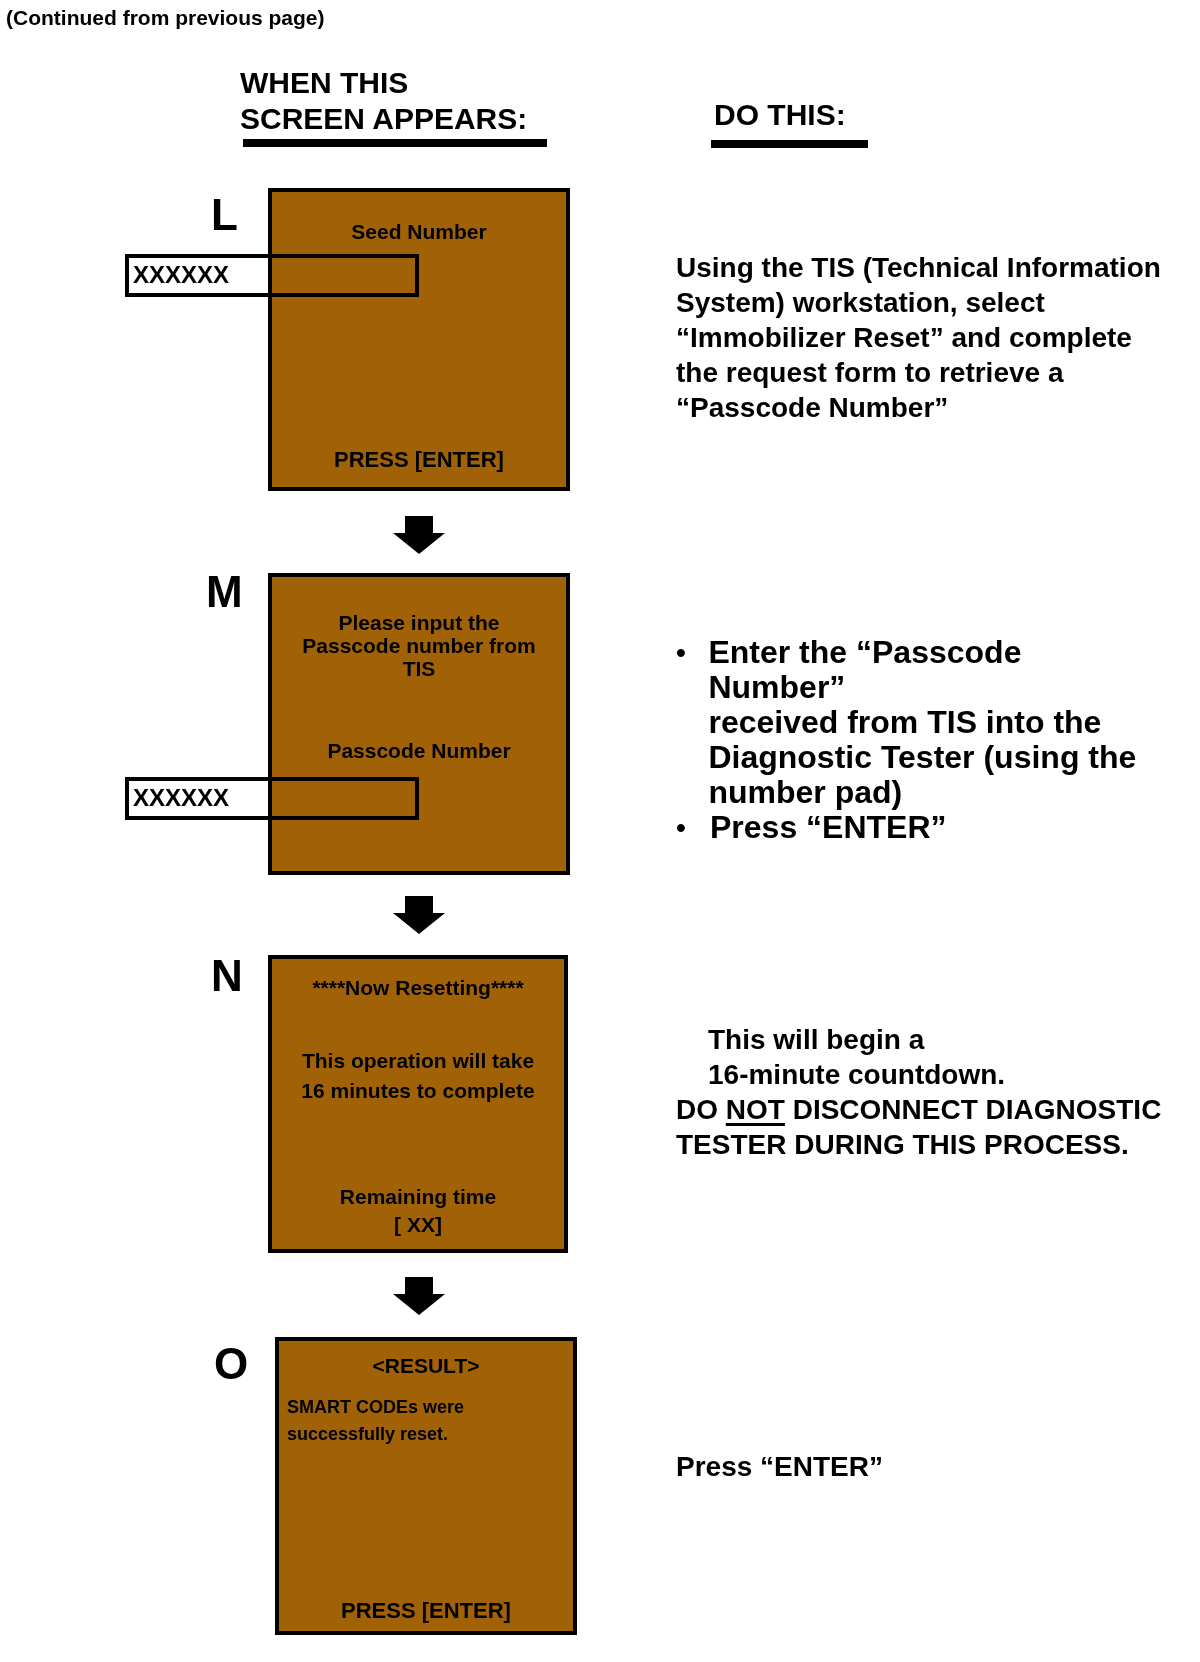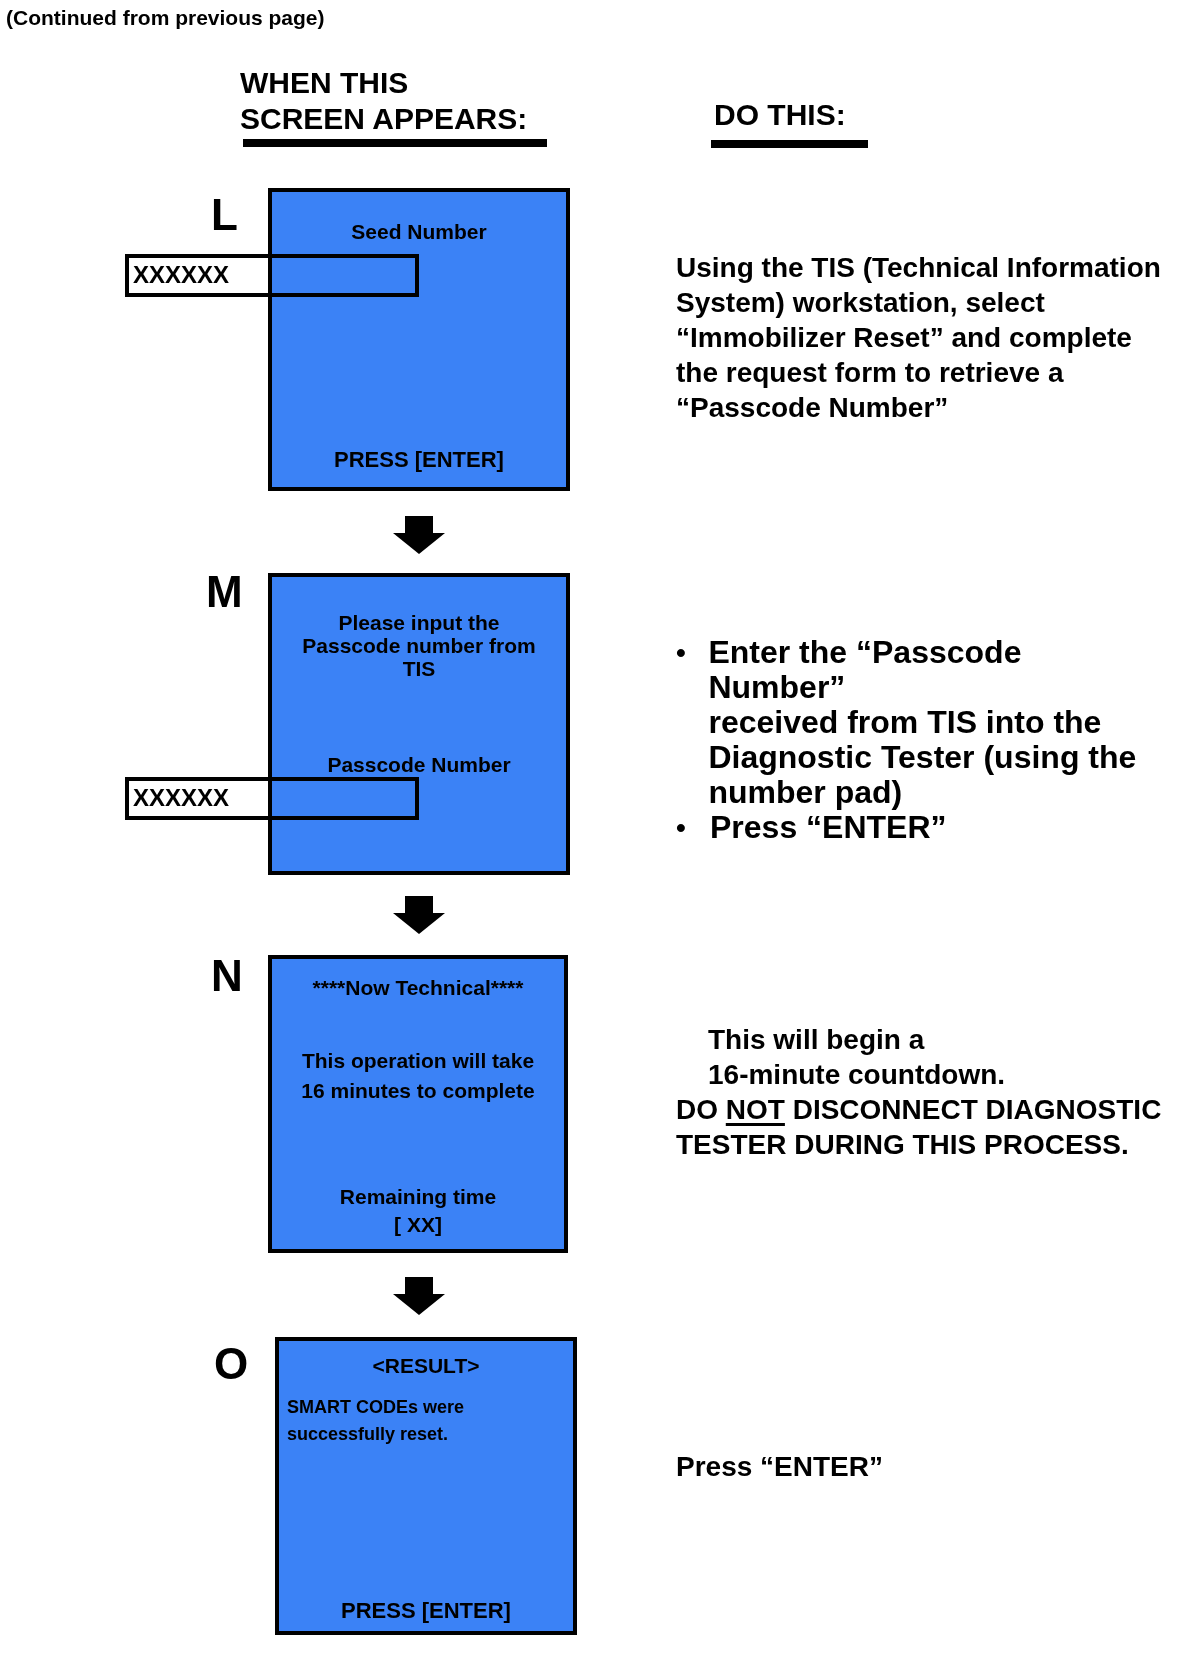--- a/index.html
+++ b/index.html
@@ -16,21 +16,21 @@
   .hdr-left{left:240px;top:65px;width:312px;font-size:30px;line-height:36px;text-align:left;}
   .rule{background:#000;height:8px;}
   .rule-left{left:243px;top:139px;width:304px;}
   .hdr-right{left:714px;top:98px;font-size:30px;}
   .rule-right{left:711px;top:140px;width:157px;}
 
   
   .step-label{font-size:44px;line-height:1;}
 
   
-  .screen{border:4px solid #000;background:#3b82f6;box-sizing:border-box;}
+  .screen{border:4px solid #000;background:#a16207;box-sizing:border-box;}
   .screen > div{position:absolute;left:0;right:0;}
   .s-title{font-size:21px;text-align:center;}
   .s-body{font-size:21px;text-align:center;line-height:25px;white-space:pre-line;}
   .s-footer{font-size:22px;text-align:center;white-space:pre-line;}
   .s-fieldlabel{font-size:21px;text-align:center;}
   .valbox{
     position:absolute;left:50%;transform:translateX(-50%);
     border:4px solid #000;padding:3px 4px;font-size:24px;line-height:1.2;
     white-space:nowrap;
   }
@@ -83,21 +83,21 @@
 <div class="abs arrow" style="top:516px;">
   <div class="stem"></div>
     <div class="head"></div>
 </div>
 
 <div class="abs step-label" style="left:206px;top:570px;">M</div>
 <div class="abs screen" style="left:268px;top:573px;width:302px;height:302px;">
   <div class="s-body m-body" style="top:34px;">Please input the
 Passcode number from
 TIS</div>
-  <div class="s-fieldlabel" style="top:176px;">Passcode Number</div>
+  <div class="s-fieldlabel" style="top:162px;">Passcode Number</div>
   <div class="valbox" style="top:200px;">XXXXXX</div>
 </div>
 <div class="abs bullets">
   <div class="brow">
     <span class="bdot">•</span>
     <span class="btxt">Enter the “Passcode Number”
 received from TIS into the
 Diagnostic Tester (using the
 number pad)</span>
   </div>
@@ -107,21 +107,21 @@
   </div>
 </div>
 
 <div class="abs arrow" style="top:896px;">
   <div class="stem"></div>
     <div class="head"></div>
 </div>
 
 <div class="abs step-label" style="left:211px;top:954px;">N</div>
 <div class="abs screen" style="left:268px;top:955px;width:300px;height:298px;">
-  <div class="s-title" style="top:17px;">****Now Technical****</div>
+  <div class="s-title" style="top:17px;">****Now Resetting****</div>
   <div class="s-body n-body" style="top:87px;">This operation will take
 16 minutes to complete</div>
   <div class="s-footer n-footer" style="top:224px;">Remaining time
 [ XX]</div>
 </div>
 <div class="abs instr pre" style="left:708px;top:1022px;">This will begin a
 16-minute countdown.</div>
 <div class="abs warning" style="left:676px;top:1092px;"><span>DO </span><span class="emph">NOT</span><span> DISCONNECT DIAGNOSTIC
 TESTER DURING THIS PROCESS.</span></div>
 

